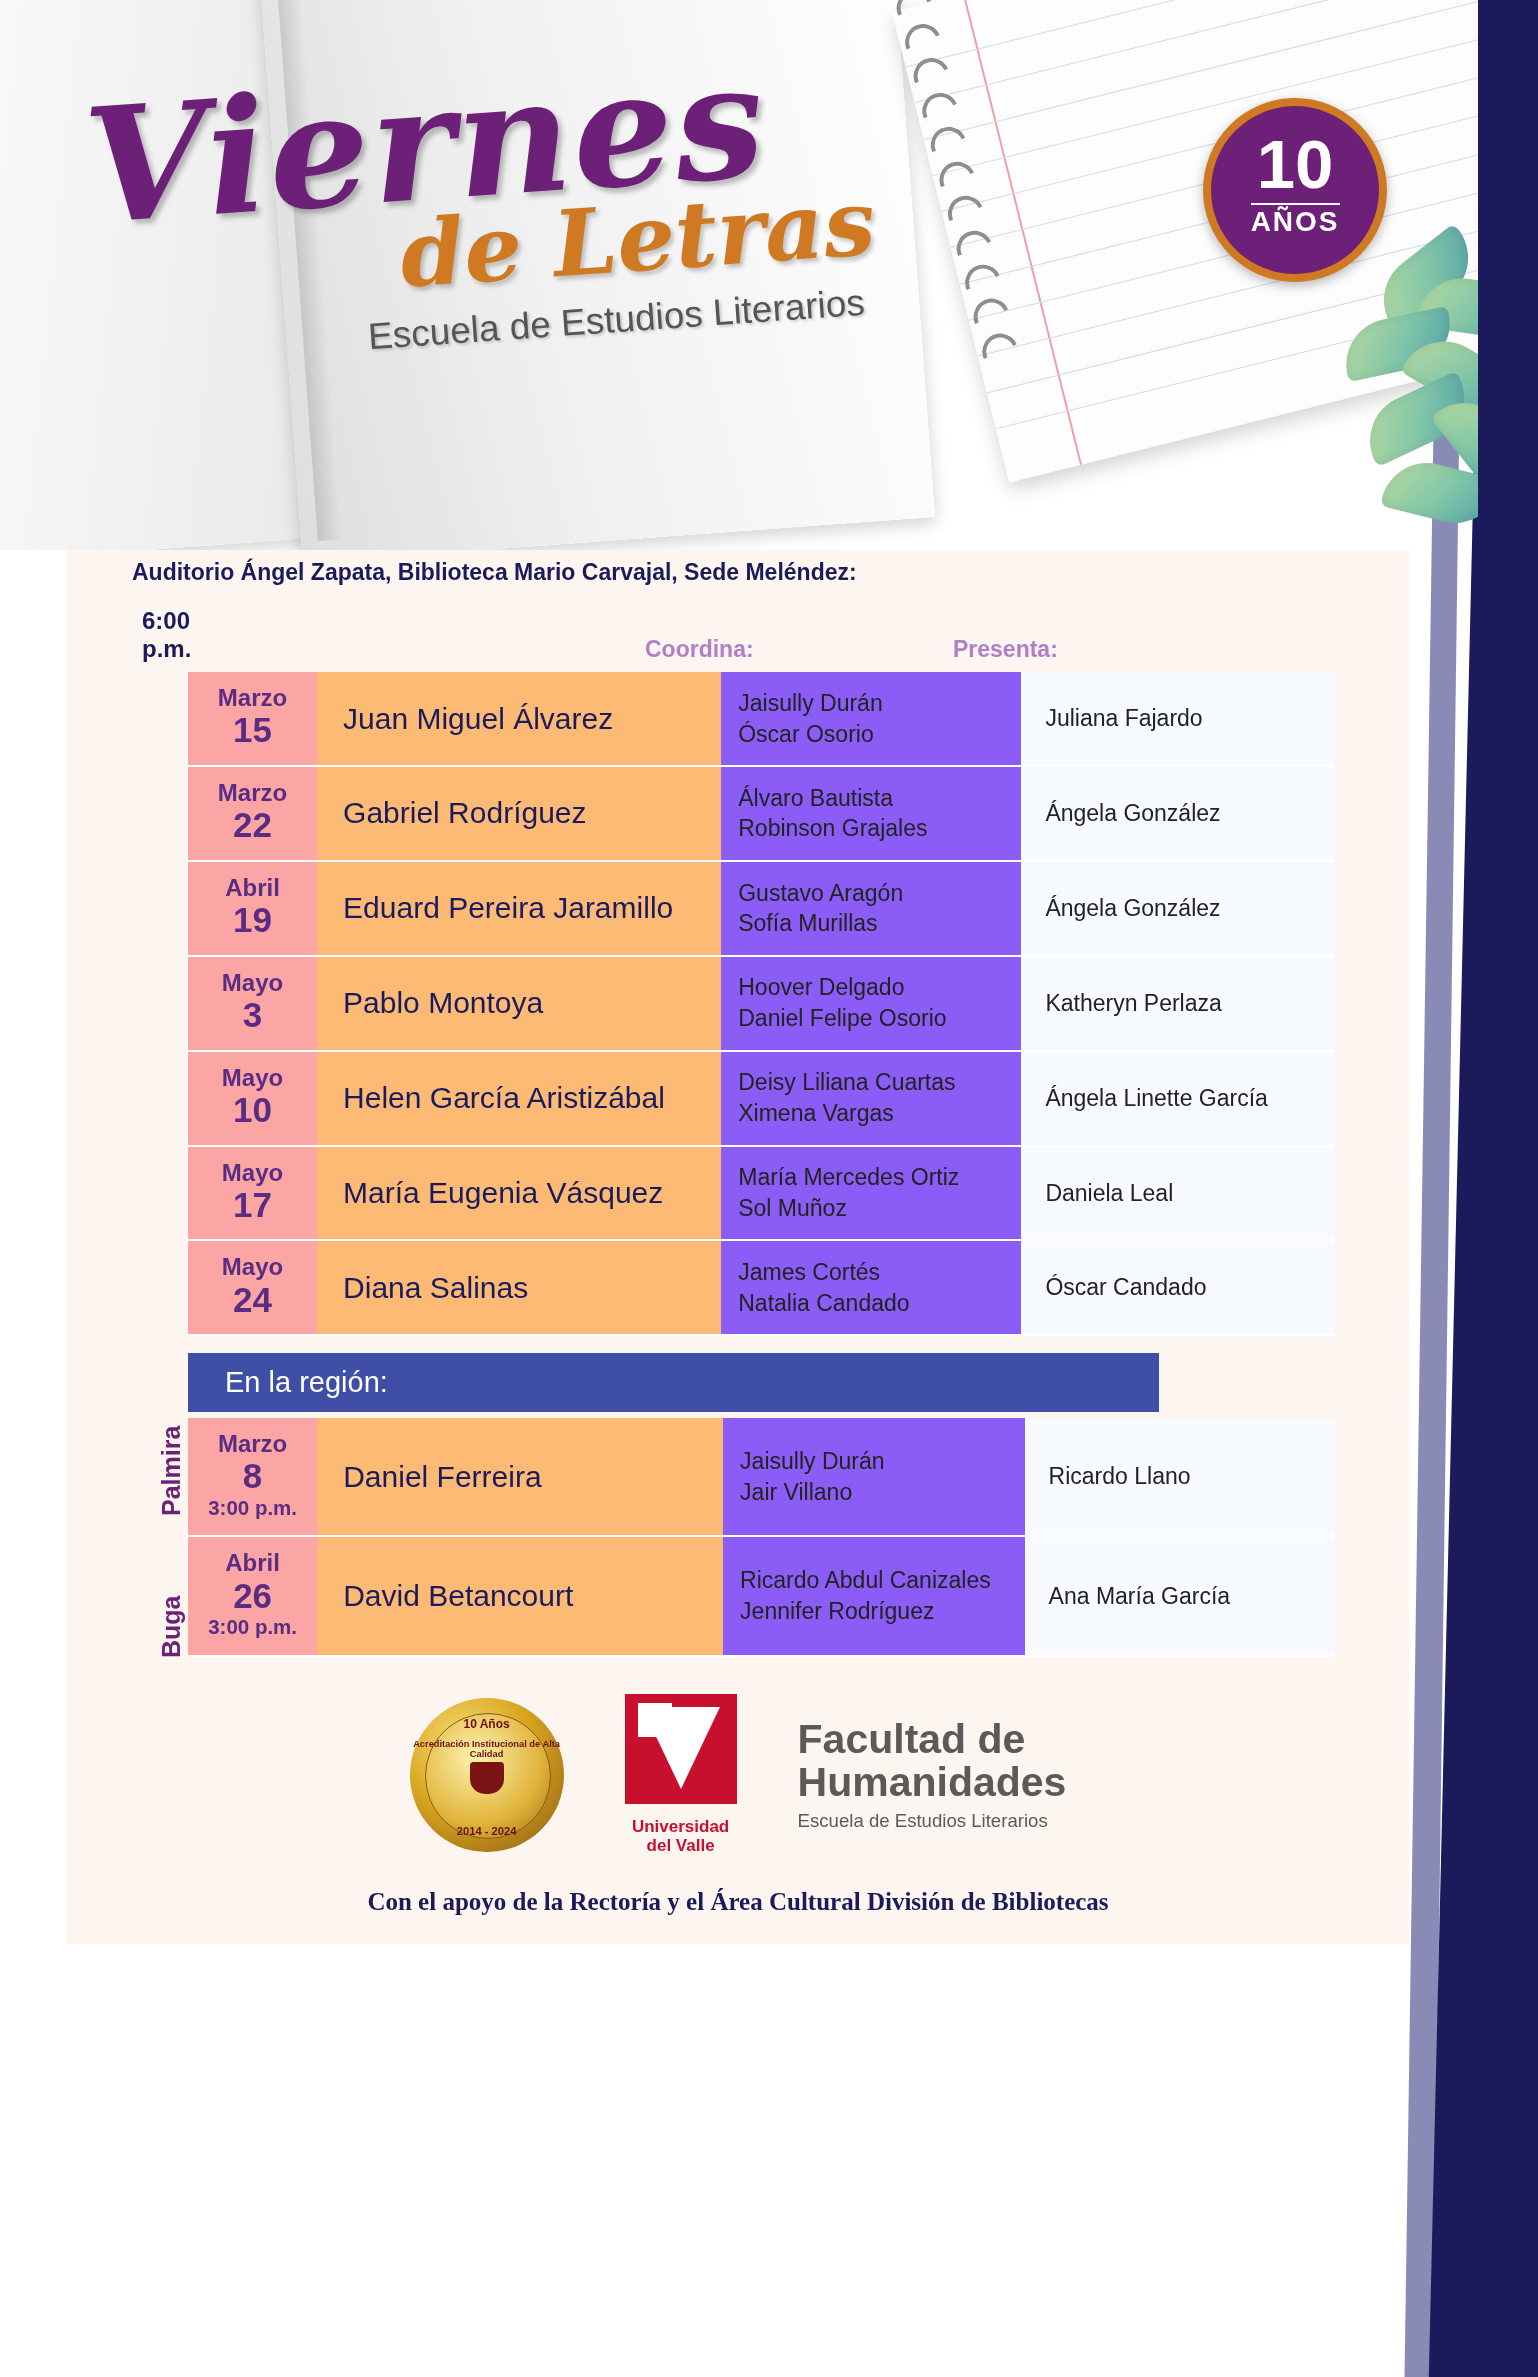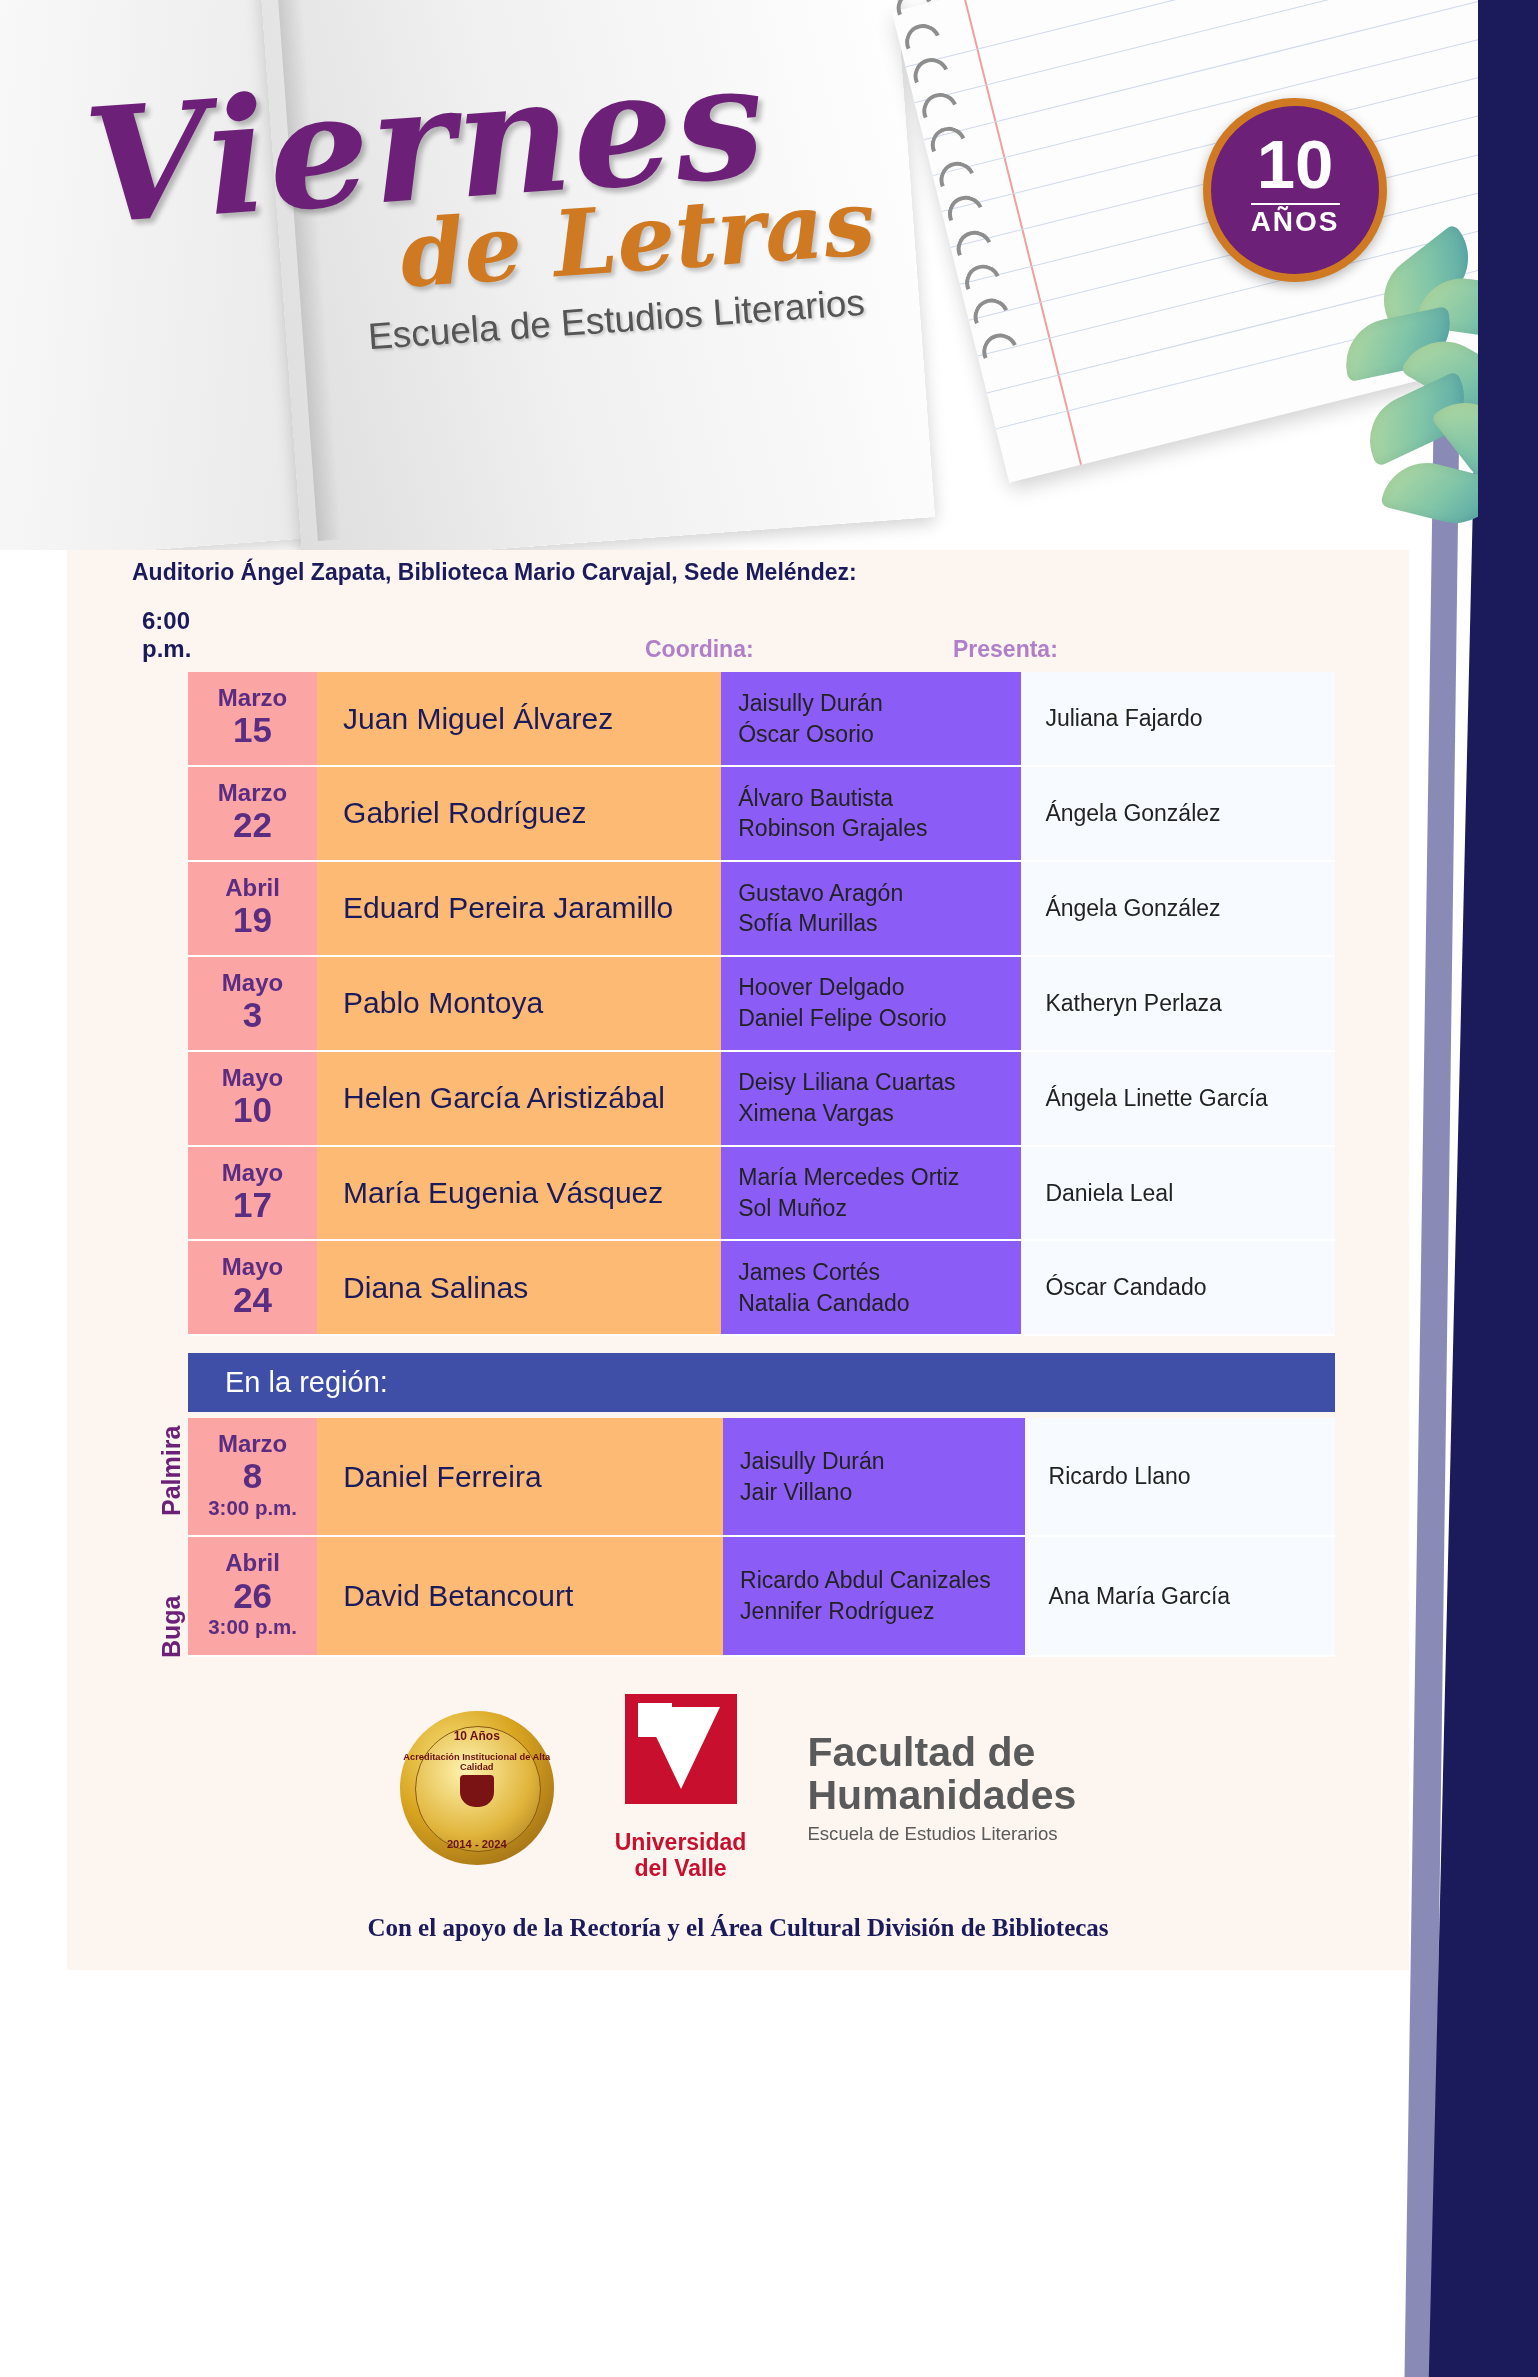--- a/index.html
+++ b/index.html
@@ -285,21 +285,21 @@
     background: #f7fbff;
     color: #222222;
     font-size: 23px;
     line-height: 1.34;
     padding: 13px 9.3px 13px 24px !important;
     border-bottom: 2.8px solid #ffffff;
   }
 
   .region-bar {
     margin-left: 121px;
-    width: 1147px;
+    width: 971px;
     background: #3f4fa8;
     color: #ffffff;
     font-size: 29px;
     padding: 13px 0 13px 37px;
     box-sizing: border-box;
     margin-top: 17px;
     margin-bottom: 5.6px;
   }
 
   .region-wrap { position: relative; }
@@ -379,22 +379,22 @@
     border-top: 82px solid #ffffff;
   }
   .uv-mark:before {
     content: "";
     position: absolute; left: 13px; top: 9.3px;
     width: 34px; height: 34px;
     background: #ffffff;
     z-index: 2;
   }
   .uv-txt {
-    margin-top: 25px;
-    font-size: 23px;
+    margin-top: 13px;
+    font-size: 17px;
     font-weight: bold;
     color: #c8102e;
     line-height: 1.15;
   }
   .fac {
     text-align: left;
   }
   .fac .l1 {
     font-size: 41px; font-weight: bold; color: #5a5a5a; line-height: 1.05;
   }

